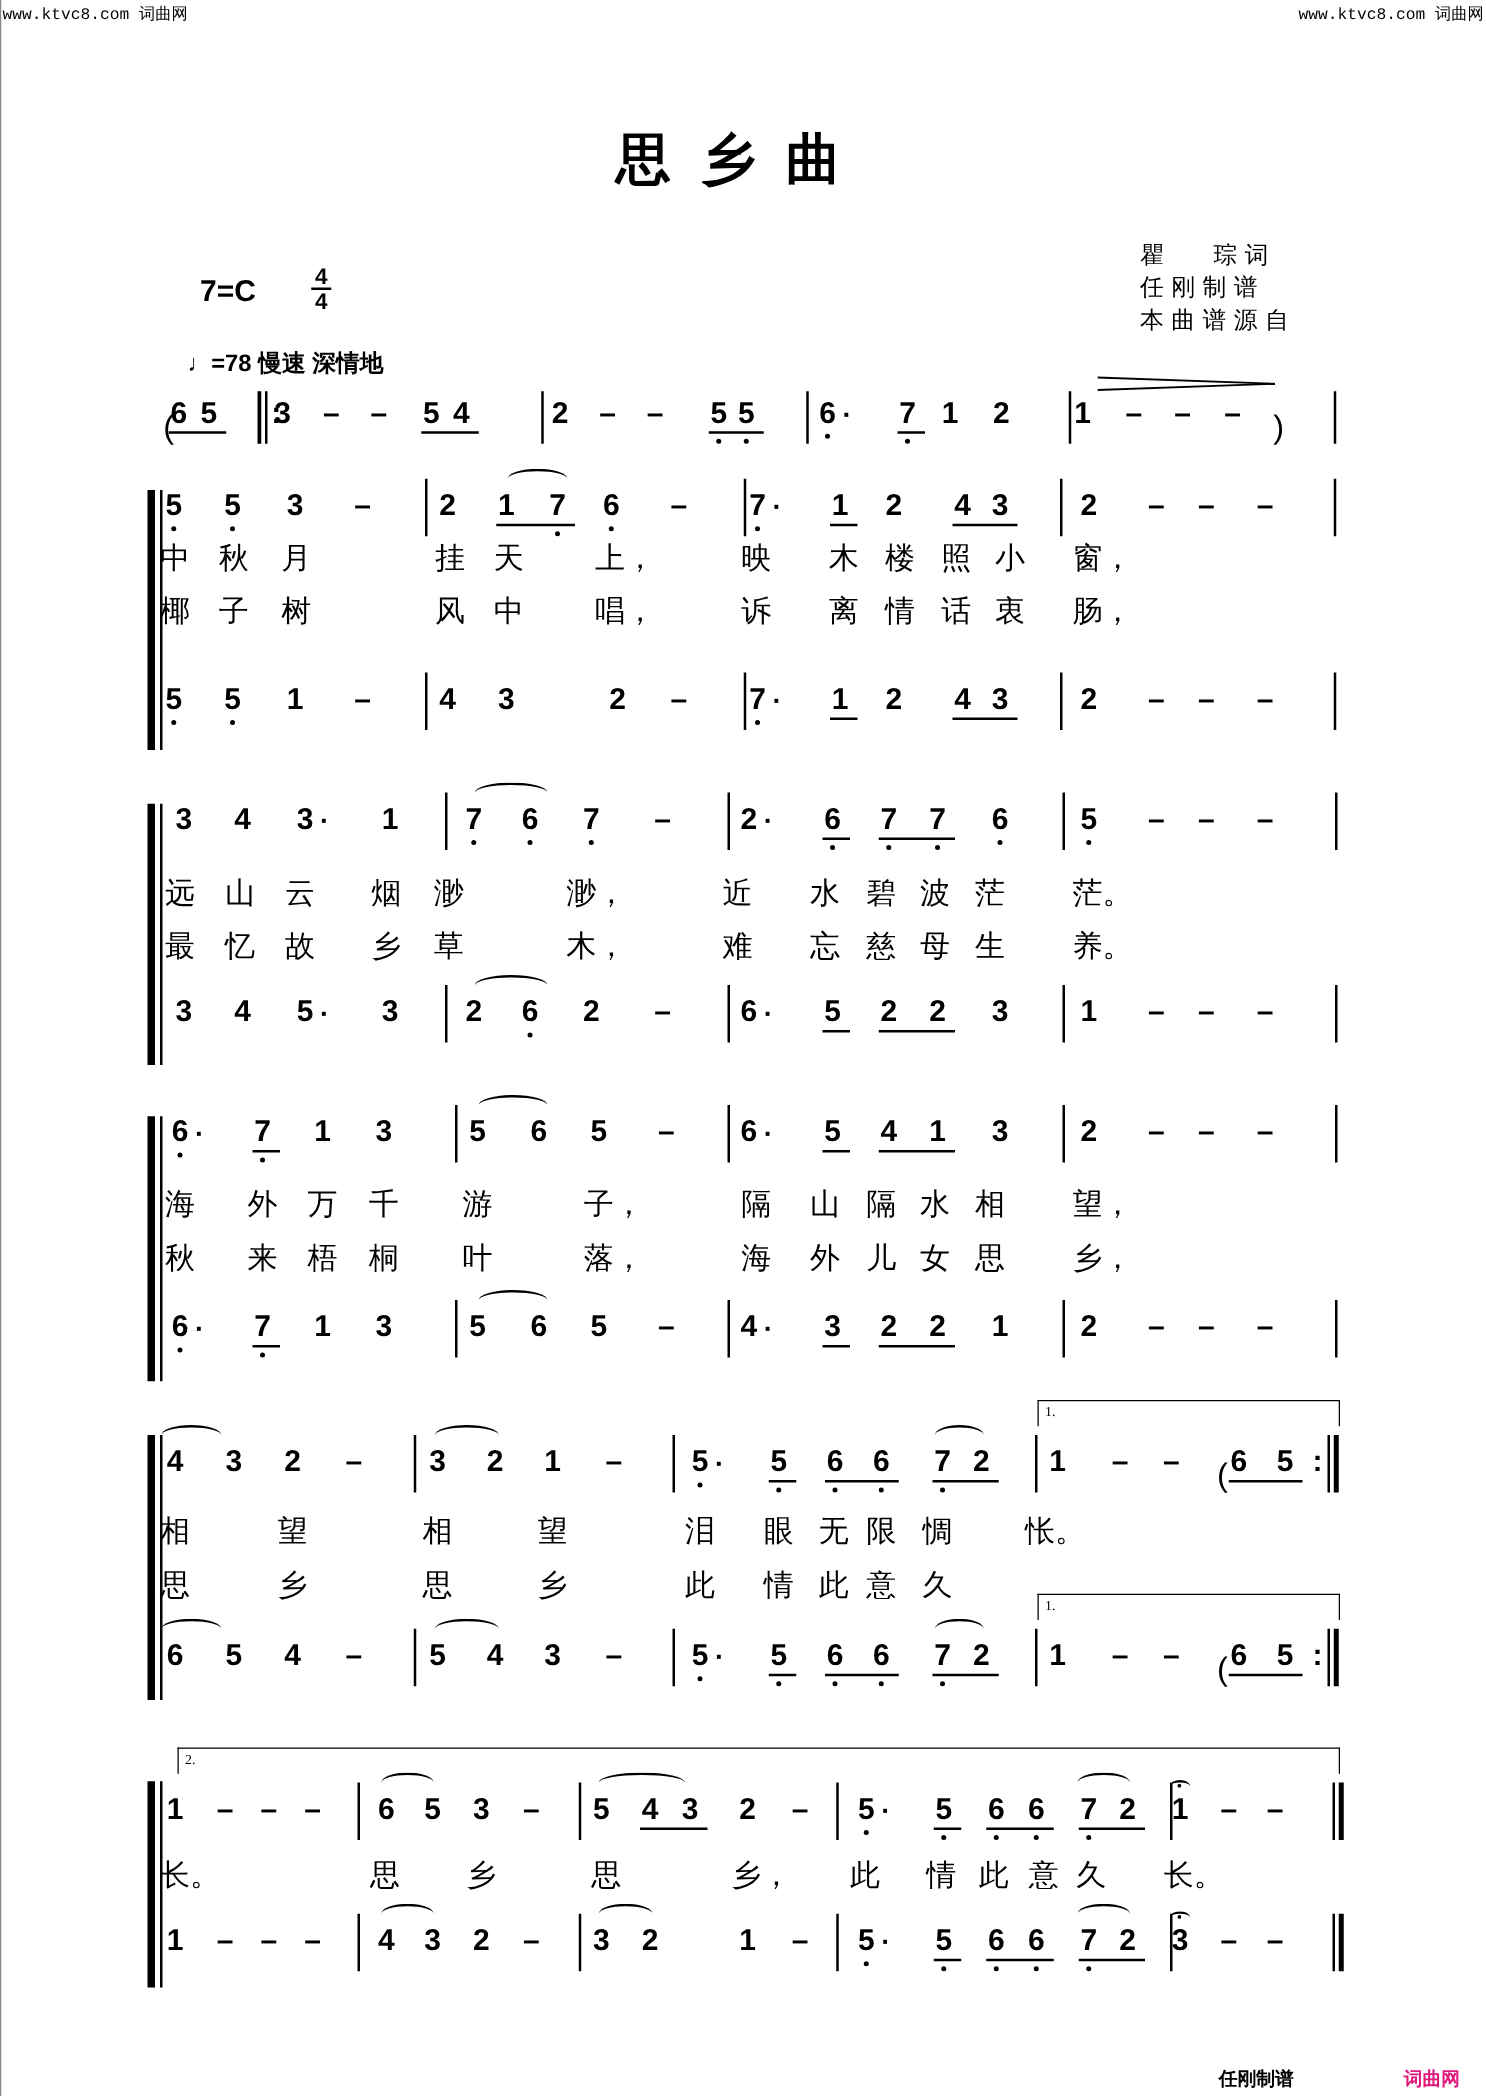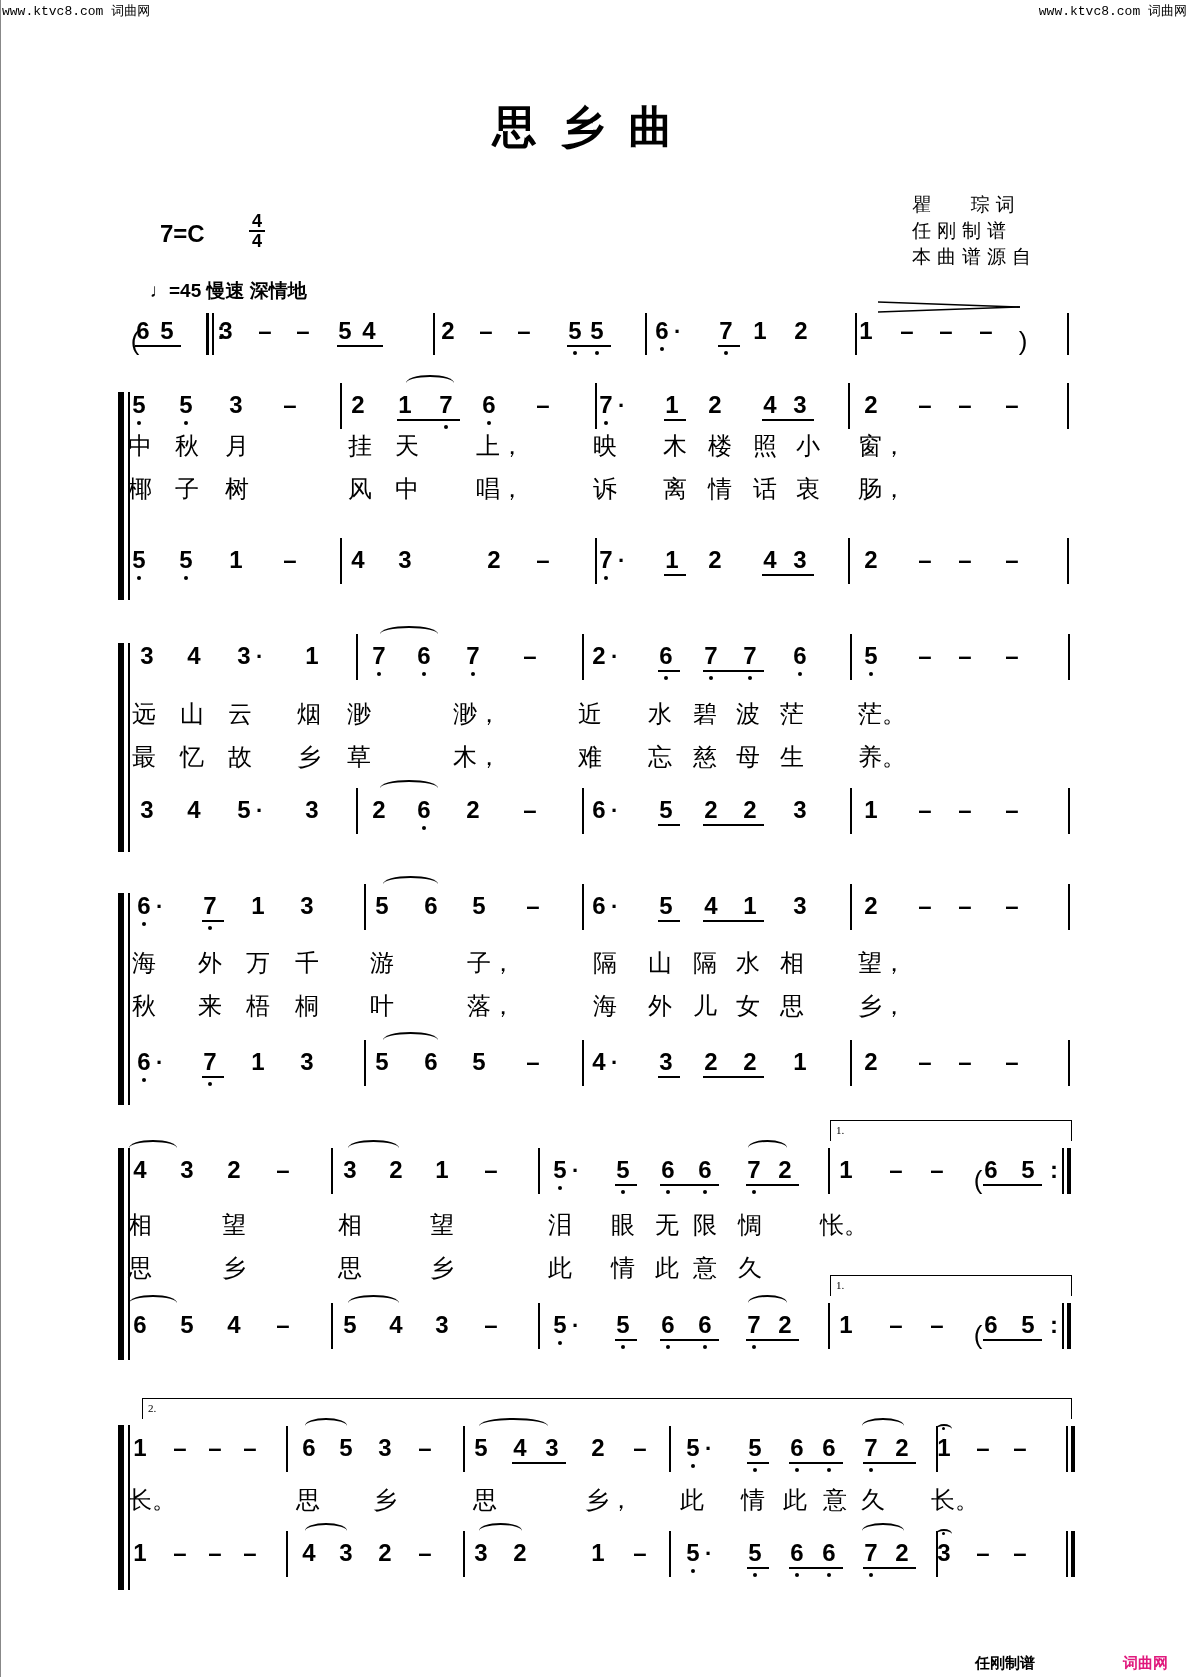--- a/index.html
+++ b/index.html
@@ -43,21 +43,21 @@
 <div class="abs wm" style="right:2px">www.ktvc8.com 词曲网</div>
 
 <div class="abs title">思乡曲</div>
 
 <div class="abs key">7=C</div>
 <div class="ts">
   <div>4</div>
   <div class="line"></div>
   <div>4</div>
 </div>
-<div class="abs tempo">♩=45 慢速 深情地</div>
+<div class="abs tempo">♩=78 慢速 深情地</div>
 
 <div class="abs credits">
   <div>瞿   琮词</div>
   <div>任刚制谱</div>
   <div>本曲谱源自</div>
 </div>
 
 <svg class="hairpin" viewBox="0 0 142 14">
   <line x1="0" y1="2" x2="142" y2="7" stroke="#000" stroke-width="1.5"></line>
   <line x1="0" y1="12" x2="142" y2="7" stroke="#000" stroke-width="1.5"></line>

